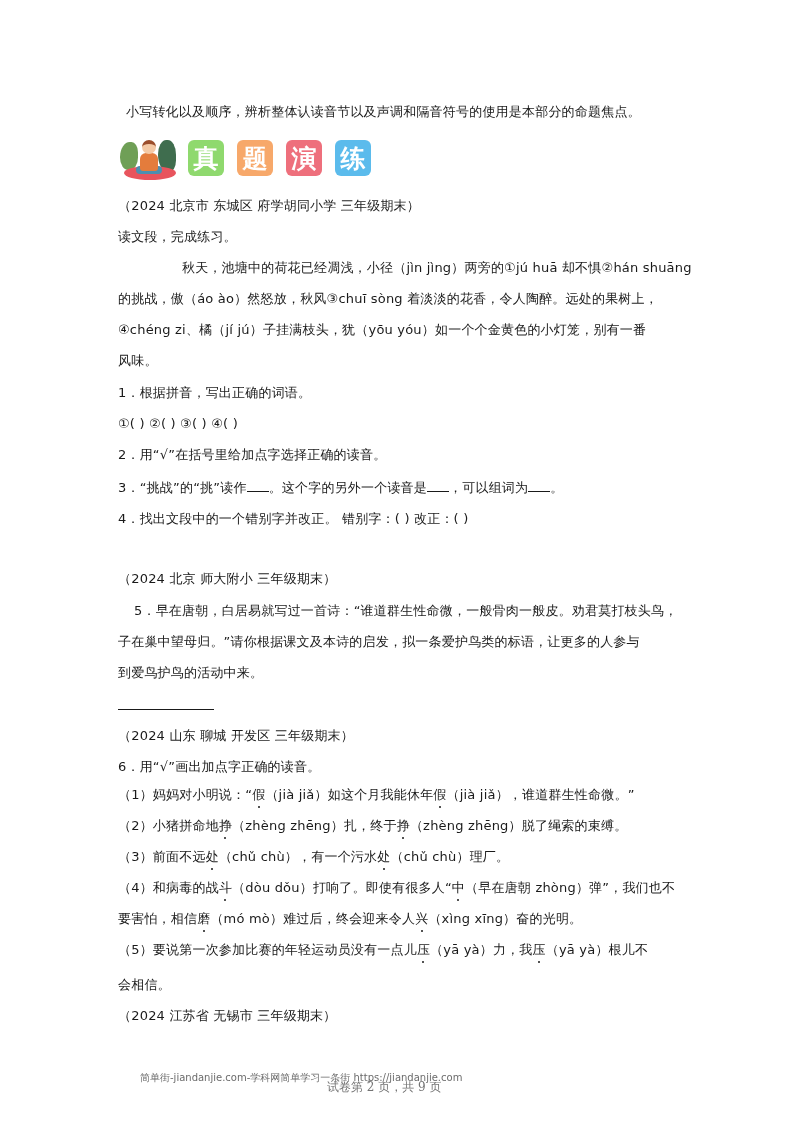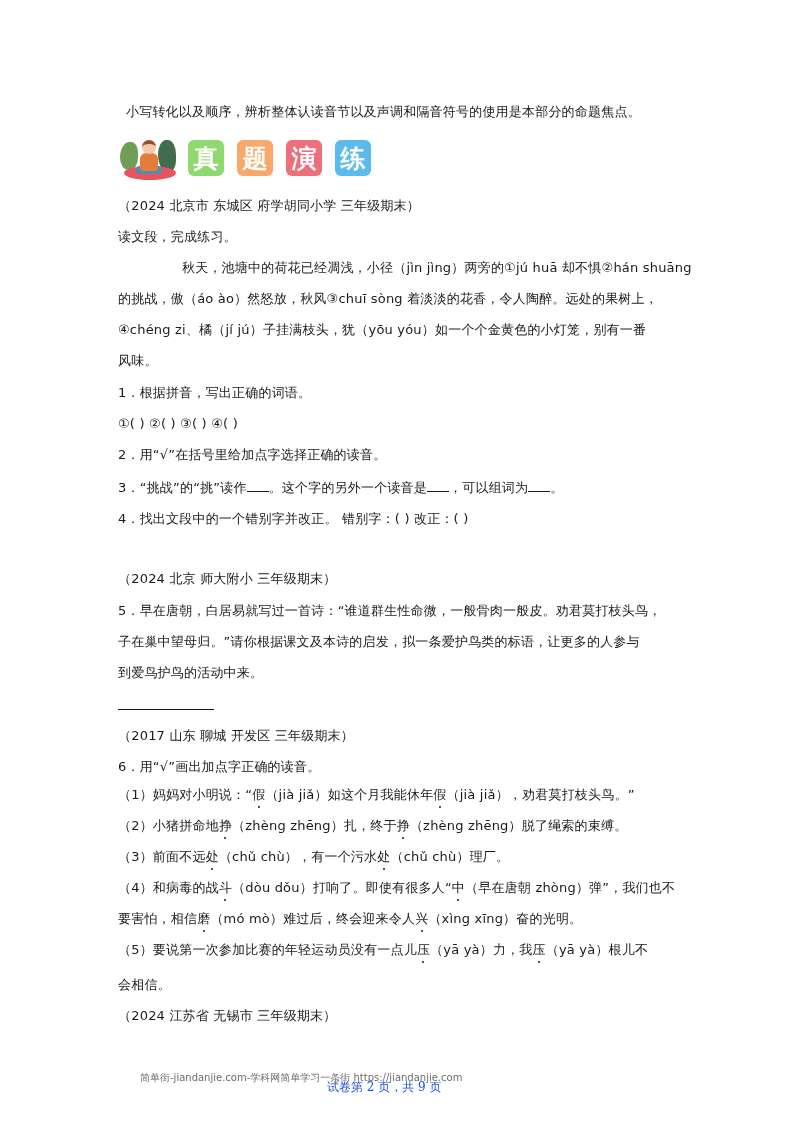--- a/index.html
+++ b/index.html
@@ -18,21 +18,21 @@
     .illus .legs { position: absolute; left: 18px; top: 32px; width: 26px; height: 8px; background: #4c8fb0; border-radius: 4px; }
     .tile { width: 36px; height: 36px; border-radius: 6px; margin-right: 13px; color: #ffffff;
             font-family: "DejaVu Sans", "Liberation Sans", sans-serif; font-weight: bold; font-size: 25px;
             display: flex; align-items: center; justify-content: center; }
     .dotted { position: relative; display: inline-block; }
     .dotted::after { content: ""; position: absolute; left: 50%; bottom: -4px; width: 2px; height: 2px; margin-left: -1px; background: #1a1a1a; border-radius: 50%; }
     .blank { display: inline-block; width: 22px; border-bottom: 1px solid #1a1a1a; height: 12px; vertical-align: baseline; }
     .sep-rule { position: absolute; left: 118px; top: 709px; width: 96px; height: 1px; background: #1a1a1a; }
     .watermark { position: absolute; left: 140px; top: 1071px; font-family: "DejaVu Sans", "Liberation Sans", sans-serif;
                  font-size: 10px; color: #6b6b6b; white-space: nowrap; z-index: 2; }
-    .pagefoot { position: absolute; left: 327px; top: 1079px; font-size: 12px; color: #1d4ed8; white-space: nowrap; z-index: 1; }
+    .pagefoot { position: absolute; left: 327px; top: 1079px; font-size: 12px; color: #737373; white-space: nowrap; z-index: 1; }
   </style>
 </head>
 <body>
 
 <div class="line song" style="top:103px;margin-left:8px;">小写转化以及顺序，辨析整体认读音节以及声调和隔音符号的使用是本部分的命题焦点。</div>
 
 <div class="banner">
   <div class="illus">
     <div class="leaf1"></div>
       <div class="leaf2"></div>
@@ -57,30 +57,30 @@
 <div class="line song" style="top:384px;">1．根据拼音，写出正确的词语。</div>
 <div class="line song" style="top:415px;">①(          )  ②(          ) ③(         ) ④(         )</div>
 <div class="line song" style="top:446px;">2．用“√”在括号里给加点字选择正确的读音。</div>
 
 <div class="line song" style="top:479px;">
   <span>3．“挑战”的“挑”读作</span><span class="blank"></span><span>。这个字的另外一个读音是</span><span class="blank"></span><span>，可以组词为</span><span class="blank"></span><span>。</span>
 </div>
 <div class="line song" style="top:510px;">4．找出文段中的一个错别字并改正。  错别字：(            )  改正：(            )</div>
 
 <div class="line song" style="top:570px;">（2024  北京  师大附小  三年级期末）</div>
-<div class="line song" style="top:602px;">5．早在唐朝，白居易就写过一首诗：“谁道群生性命微，一般骨肉一般皮。劝君莫打枝头鸟，</div>
+<div class="line song" style="top:602px;margin-left:16px;">5．早在唐朝，白居易就写过一首诗：“谁道群生性命微，一般骨肉一般皮。劝君莫打枝头鸟，</div>
 <div class="line song" style="top:633px;">子在巢中望母归。”请你根据课文及本诗的启发，拟一条爱护鸟类的标语，让更多的人参与</div>
 <div class="line song" style="top:664px;">到爱鸟护鸟的活动中来。</div>
 <div class="sep-rule"></div>
 
-<div class="line song" style="top:727px;">（2017  山东  聊城  开发区  三年级期末）</div>
+<div class="line song" style="top:727px;">（2024  山东  聊城  开发区  三年级期末）</div>
 <div class="line song" style="top:758px;">6．用“√”画出加点字正确的读音。</div>
 
 <div class="line song" style="top:786px;">
-  <span>（1）妈妈对小明说：“</span><span class="dotted">假</span><span>（jià  jiǎ）如这个月我能休年</span><span class="dotted">假</span><span>（jià  jiǎ），劝君莫打枝头鸟。”</span>
+  <span>（1）妈妈对小明说：“</span><span class="dotted">假</span><span>（jià  jiǎ）如这个月我能休年</span><span class="dotted">假</span><span>（jià  jiǎ），谁道群生性命微。”</span>
 </div>
 <div class="line song" style="top:817px;">
   <span>（2）小猪拼命地</span><span class="dotted">挣</span><span>（zhèng   zhēng）扎，终于</span><span class="dotted">挣</span><span>（zhèng   zhēng）脱了绳索的束缚。</span>
 </div>
 <div class="line song" style="top:848px;">
   <span>（3）前面不远</span><span class="dotted">处</span><span>（chǔ  chù），有一个污水</span><span class="dotted">处</span><span>（chǔ  chù）理厂。</span>
 </div>
 <div class="line song" style="top:879px;">
   <span>（4）和病毒的战</span><span class="dotted">斗</span><span>（dòu  dǒu）打响了。即使有很多人“</span><span class="dotted">中</span><span>（早在唐朝  zhòng）弹”，我们也不</span>
 </div>

